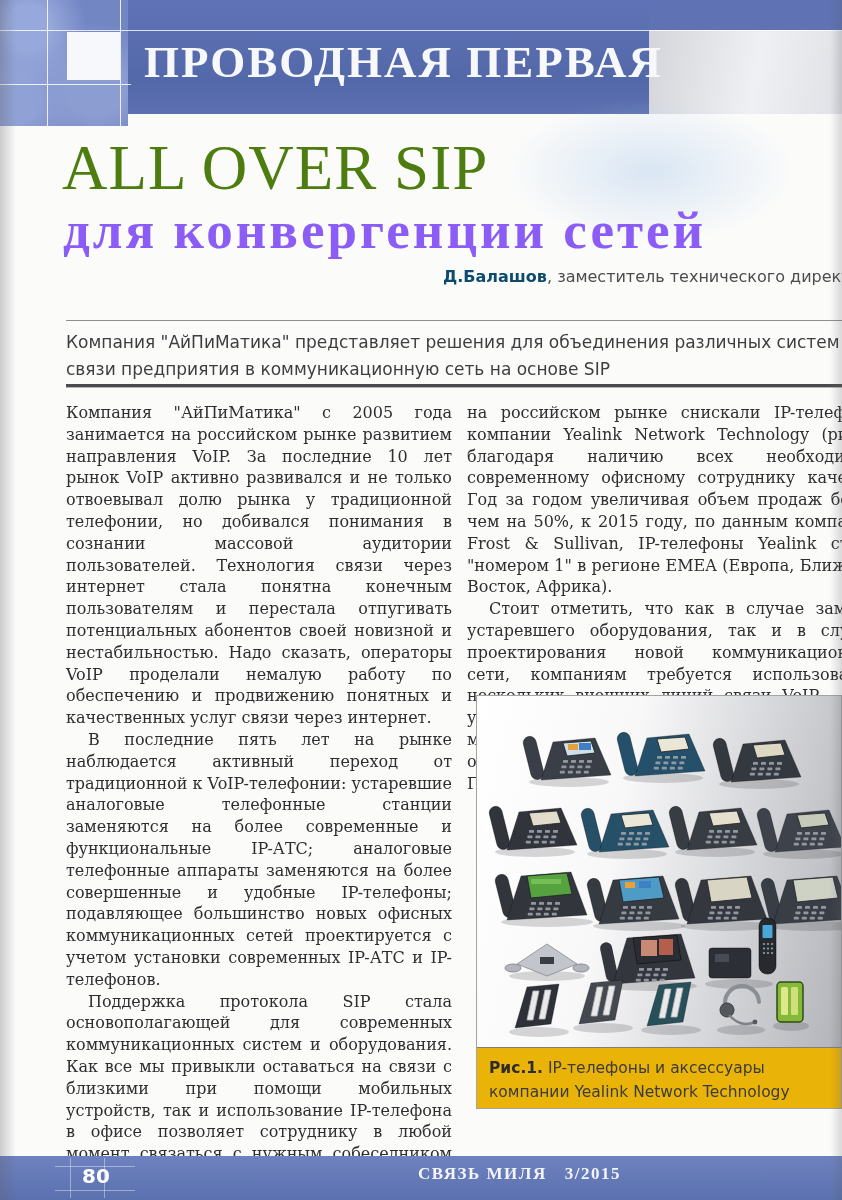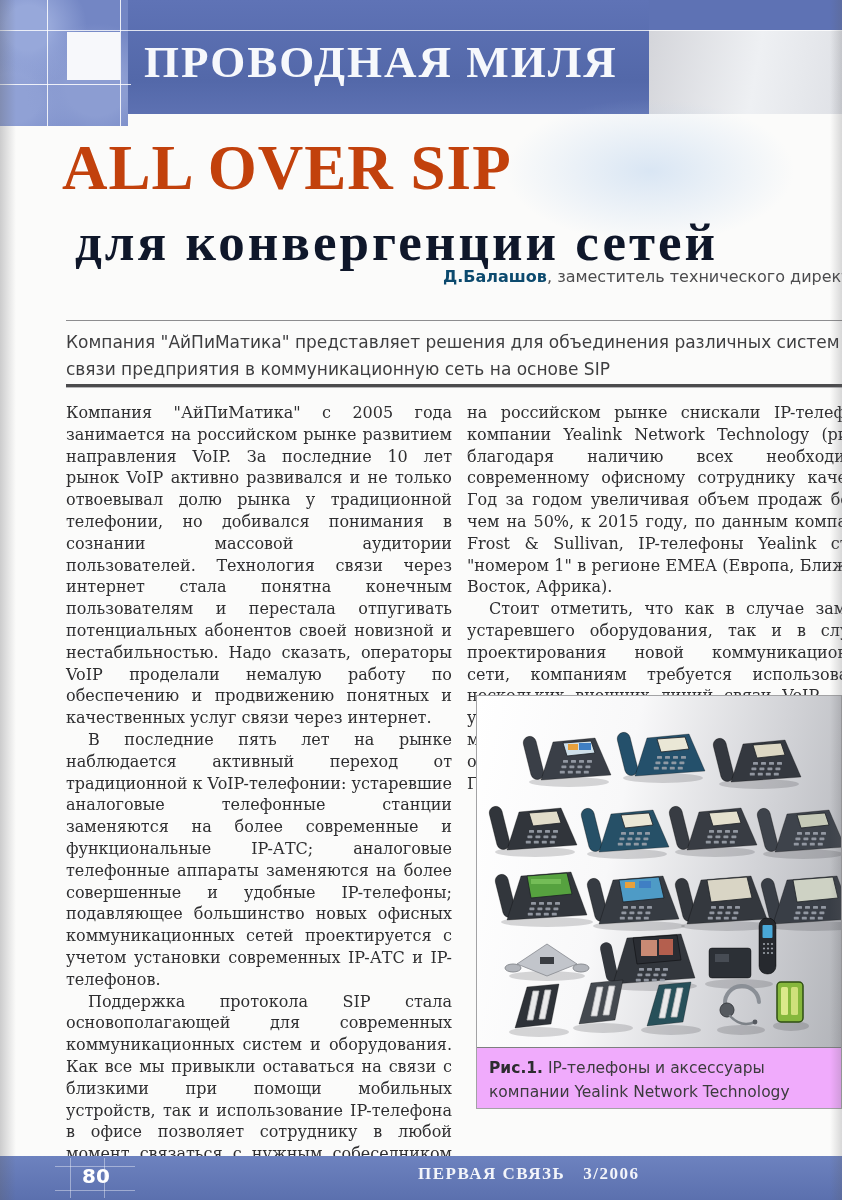--- a/index.html
+++ b/index.html
@@ -24,39 +24,39 @@
   .hline-short{position:absolute;left:0;top:84px;width:131px;height:1px;background:rgba(255,255,255,.85);}
   .vline-a{position:absolute;left:47px;top:0;width:1px;height:126px;background:rgba(255,255,255,.85);}
   .vline-b{position:absolute;left:120px;top:0;width:1px;height:126px;background:rgba(255,255,255,.85);}
   .banner-title{position:absolute;left:144px;top:36px;
     font-family:"Liberation Serif",serif;font-size:45px;font-weight:bold;
     color:#f6f8fc;letter-spacing:2px;white-space:nowrap;}
   .glow{position:absolute;left:500px;top:96px;width:300px;height:150px;pointer-events:none;
     background:radial-gradient(ellipse at center,rgba(176,204,236,.45) 0%,rgba(176,204,236,0) 68%);}
   
   .title-en{position:absolute;left:62px;top:132px;font-family:"Liberation Serif",serif;
-    font-weight:bold;font-size:63px;color:#c2410c;letter-spacing:1px;white-space:nowrap;}
+    font-weight:normal;font-size:63px;color:#4d7c0f;letter-spacing:1px;white-space:nowrap;}
   .title-ru{position:absolute;left:63px;top:200px;font-family:"Liberation Serif",serif;
     font-weight:bold;font-size:53px;letter-spacing:3px;white-space:nowrap;}
   .author-line{position:absolute;left:443px;top:267px;font-size:16px;color:#4c4c4e;white-space:nowrap;}
   .author-line b{color:#0c4a6e;}
   
   .rule-top{position:absolute;left:66px;top:320px;width:776px;height:1px;background:#8d8d8f;}
   .lead{position:absolute;left:66px;top:329px;width:780px;font-size:17px;line-height:27px;color:#3e3e40;}
   .rule-bottom{position:absolute;left:66px;top:384px;width:776px;height:3px;background:#4b4b4d;border-bottom:1px solid #b5b5b7;}
   
   .col{position:absolute;top:402px;font-family:"DejaVu Serif",serif;font-size:16px;
     line-height:21.8px;color:#2e2e30;text-align:justify;}
   .col p{margin:0;}
   .col p + p{text-indent:22px;}
   .col-left{left:66px;width:386px;}
   .col-right{left:467px;width:412px;}
   
   .figure{position:absolute;left:476px;top:695px;width:366px;height:414px;
-    border:1px solid #a3a3a5;background:#f0abfc;box-sizing:border-box;}
+    border:1px solid #a3a3a5;background:#eab308;box-sizing:border-box;}
   .photo{position:absolute;left:0;top:0;width:364px;height:351px;
     background:linear-gradient(102deg,#ffffff 0%,#f8f8f9 38%,#d2d3d7 72%,#b2b4b9 100%);}
   .caption{position:absolute;left:0;bottom:0;width:364px;height:61px;box-sizing:border-box;
     border-top:1px solid #7e7e80;padding:8px 12px 0 12px;
     font-size:15.5px;line-height:24px;color:#3b3b3d;}
   .caption b{color:#2c2c2e;}
   
   .footer-bar{position:absolute;left:0;top:1156px;width:842px;height:44px;
     background:linear-gradient(to bottom,#6d82bf,#5b70ae);}
   .page-num{position:absolute;left:82px;top:1164px;font-size:20px;font-weight:bold;color:#fff;}
@@ -80,25 +80,25 @@
 
 <div class="banner"></div>
 <div class="banner-top-strip"></div>
 <div class="gray-panel"></div>
 <div class="map"></div>
 <div class="white-square"></div>
 <div class="hline-long"></div>
 <div class="hline-short"></div>
 <div class="vline-a"></div>
 <div class="vline-b"></div>
-<div class="banner-title">ПРОВОДНАЯ МИЛЯ</div>
+<div class="banner-title">ПРОВОДНАЯ ПЕРВАЯ</div>
 <div class="glow"></div>
 
 <h1 class="title-en" style="margin:0">ALL OVER SIP</h1>
-<h2 class="title-ru" style="margin: 12px; color: #0f172a; text-align: right;">для конвергенции сетей</h2>
+<h2 class="title-ru" style="margin: 0px; color: #8b5cf6; text-align: right;">для конвергенции сетей</h2>
 <div class="author-line"><b>Д.Балашов</b><span>, заместитель технического директора ООО "АйПиМатика"</span></div>
 
 <div class="rule-top"></div>
 <div class="lead">Компания "АйПиМатика" представляет решения для объединения различных систем связи предприятия в коммуникационную сеть на основе SIP</div>
 <div class="rule-bottom"></div>
 
 <div class="col col-left">
   <p>Компания "АйПиМатика" с 2005 года занимается на российском рынке развитием направления VoIP. За последние 10 лет рынок VoIP активно развивался и не только отвоевывал долю рынка у традиционной телефонии, но добивался понимания в сознании массовой аудитории пользователей. Технология связи через интернет стала понятна конечным пользователям и перестала отпугивать потенциальных абонентов своей новизной и нестабильностью. Надо сказать, операторы VoIP проделали немалую работу по обеспечению и продвижению понятных и качественных услуг связи через интернет.</p>
   <p>В последние пять лет на рынке наблюдается активный переход от традиционной к VoIP-телефонии: устаревшие аналоговые телефонные станции заменяются на более современные и функциональные IP-АТС; аналоговые телефонные аппараты заменяются на более совершенные и удобные IP-телефоны; подавляющее большинство новых офисных коммуникационных сетей проектируется с учетом установки современных IP-АТС и IP-телефонов.</p>
   <p>Поддержка протокола SIP стала основополагающей для современных коммуникационных систем и оборудования. Как все мы привыкли оставаться на связи с близкими при помощи мобильных устройств, так и использование IP-телефона в офисе позволяет сотруднику в любой момент связаться с нужным собеседником независимо от его удаленности. Использование IP-телефона улучшает качество связи и делает коммуникации более экономически выгодными. Большинство пользователей офисных IP-телефонов признают важнейшими преимуществами этих устройств локализацию интерфейса и простоту повседневного использования, что позволяет сократить время сотрудников на ежедневные действия при офисных коммуникациях (захват вызова, трансфер, создание конференции и т.п.). Большую популярность</p>
@@ -392,16 +392,16 @@
   </div>
   <figcaption class="caption"><b>Рис.1.</b><span> IP-телефоны и аксессуары компании Yealink Network Technology</span></figcaption>
 </figure>
 
 <div class="footer-bar"></div>
 <div class="footer-mark fm-h1"></div>
 <div class="footer-mark fm-h2"></div>
 <div class="footer-mark fm-v1"></div>
 <div class="footer-mark fm-v2"></div>
 <div class="page-num">80</div>
-<div class="footer-center"><span>ПЕРВАЯ СВЯЗЬ</span><span class="issue">3/2006</span></div>
+<div class="footer-center"><span>СВЯЗЬ МИЛЯ</span><span class="issue">3/2015</span></div>
 
 <div class="left-edge"></div>
 <div class="right-edge"></div>
 
 </body></html>

